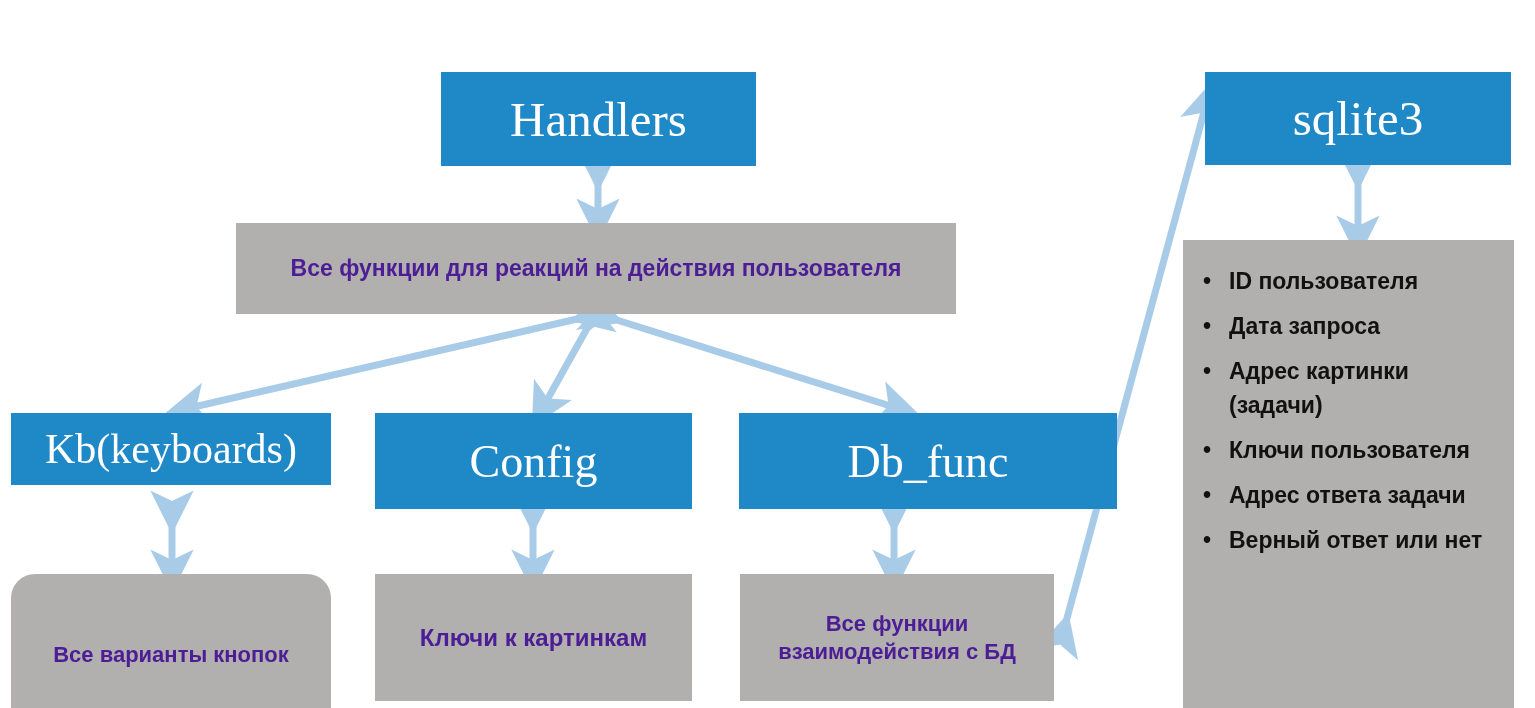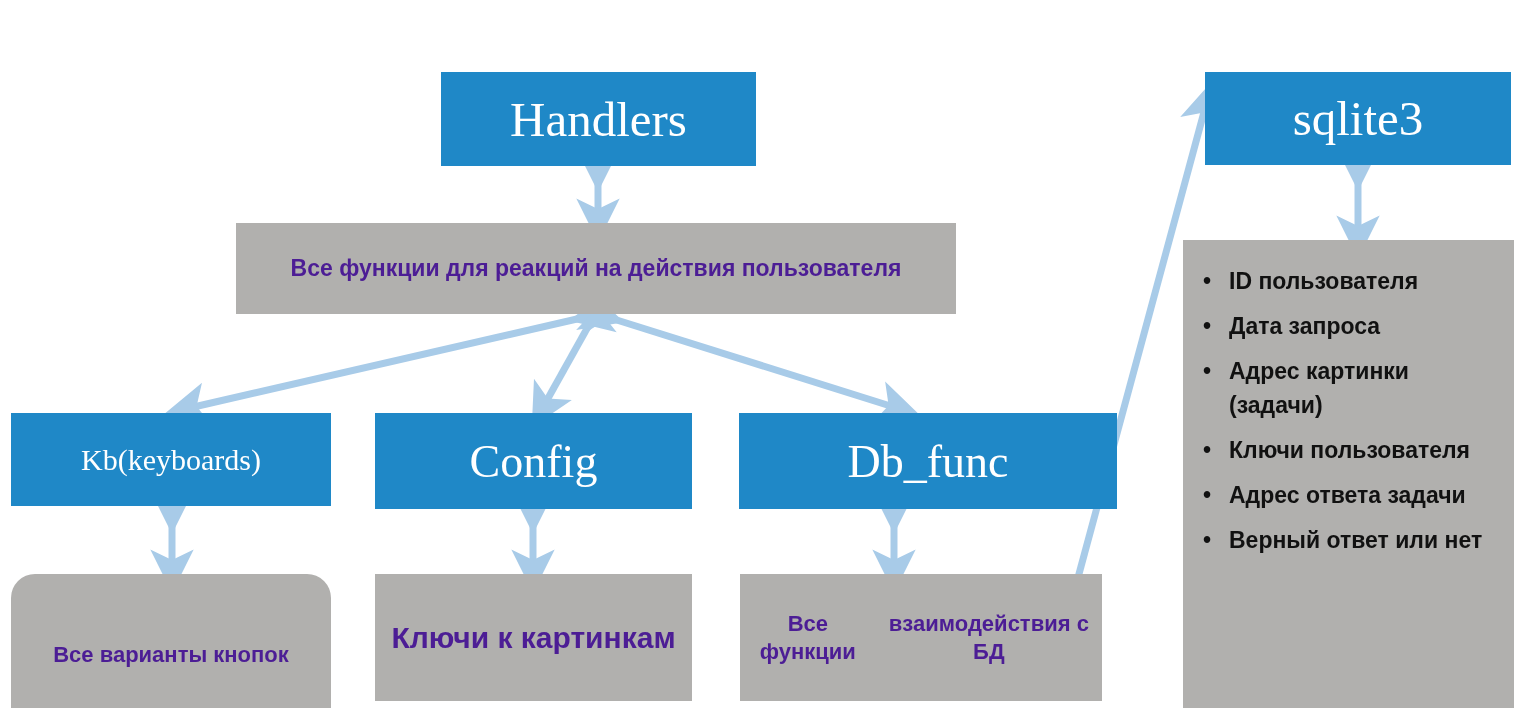--- a/index.html
+++ b/index.html
@@ -45,41 +45,41 @@
   </div>
 
   <div class="box blue" style="left:1205px;top:28px;width:306px;height:93px;font-size:49px;">
     <span>sqlite3</span>
   </div>
 
   <div class="box gray" style="left:236px;top:179px;width:720px;height:91px;font-size:23px;">
     <span>Все функции для реакций на действия  пользователя</span>
   </div>
 
-  <div class="box blue" style="left:11px;top:369px;width:320px;height:93px;font-size:30px;">
+  <div class="box blue" style="left:11px;top:369px;width:320px;height:72px;font-size:42px;">
     <span>Kb(keyboards)</span>
   </div>
 
   <div class="box blue" style="left:375px;top:369px;width:317px;height:96px;font-size:46px;">
     <span>Config</span>
   </div>
 
   <div class="box blue" style="left:739px;top:369px;width:378px;height:96px;font-size:46px;">
     <span>Db_func</span>
   </div>
 
   <div class="box gray" style="left:11px;top:530px;width:320px;height:162px;font-size:22px;border-radius:24px;">
     <span>Все варианты кнопок</span>
   </div>
 
-  <div class="box gray" style="left:375px;top:530px;width:317px;height:127px;font-size:30px;flex-direction:column;">
+  <div class="box gray" style="left:375px;top:530px;width:317px;height:127px;font-size:24px;flex-direction:column;">
     <span>Ключи к картинкам</span>
   </div>
 
-  <div class="box gray" style="left:740px;top:530px;width:362px;height:127px;font-size:22px;flex-direction:row;">
+  <div class="box gray" style="left:740px;top:530px;width:314px;height:127px;font-size:22px;flex-direction:column;">
     <span>Все функции</span>
     <span>взаимодействия с БД</span>
   </div>
 
   <div class="bullets" style="left:1183px;top:196px;width:331px;height:494px;padding-top:24px;">
     <ul>
       <li>
         <span class="bul">•</span>
         <span class="txt">ID пользователя</span>
       </li>

